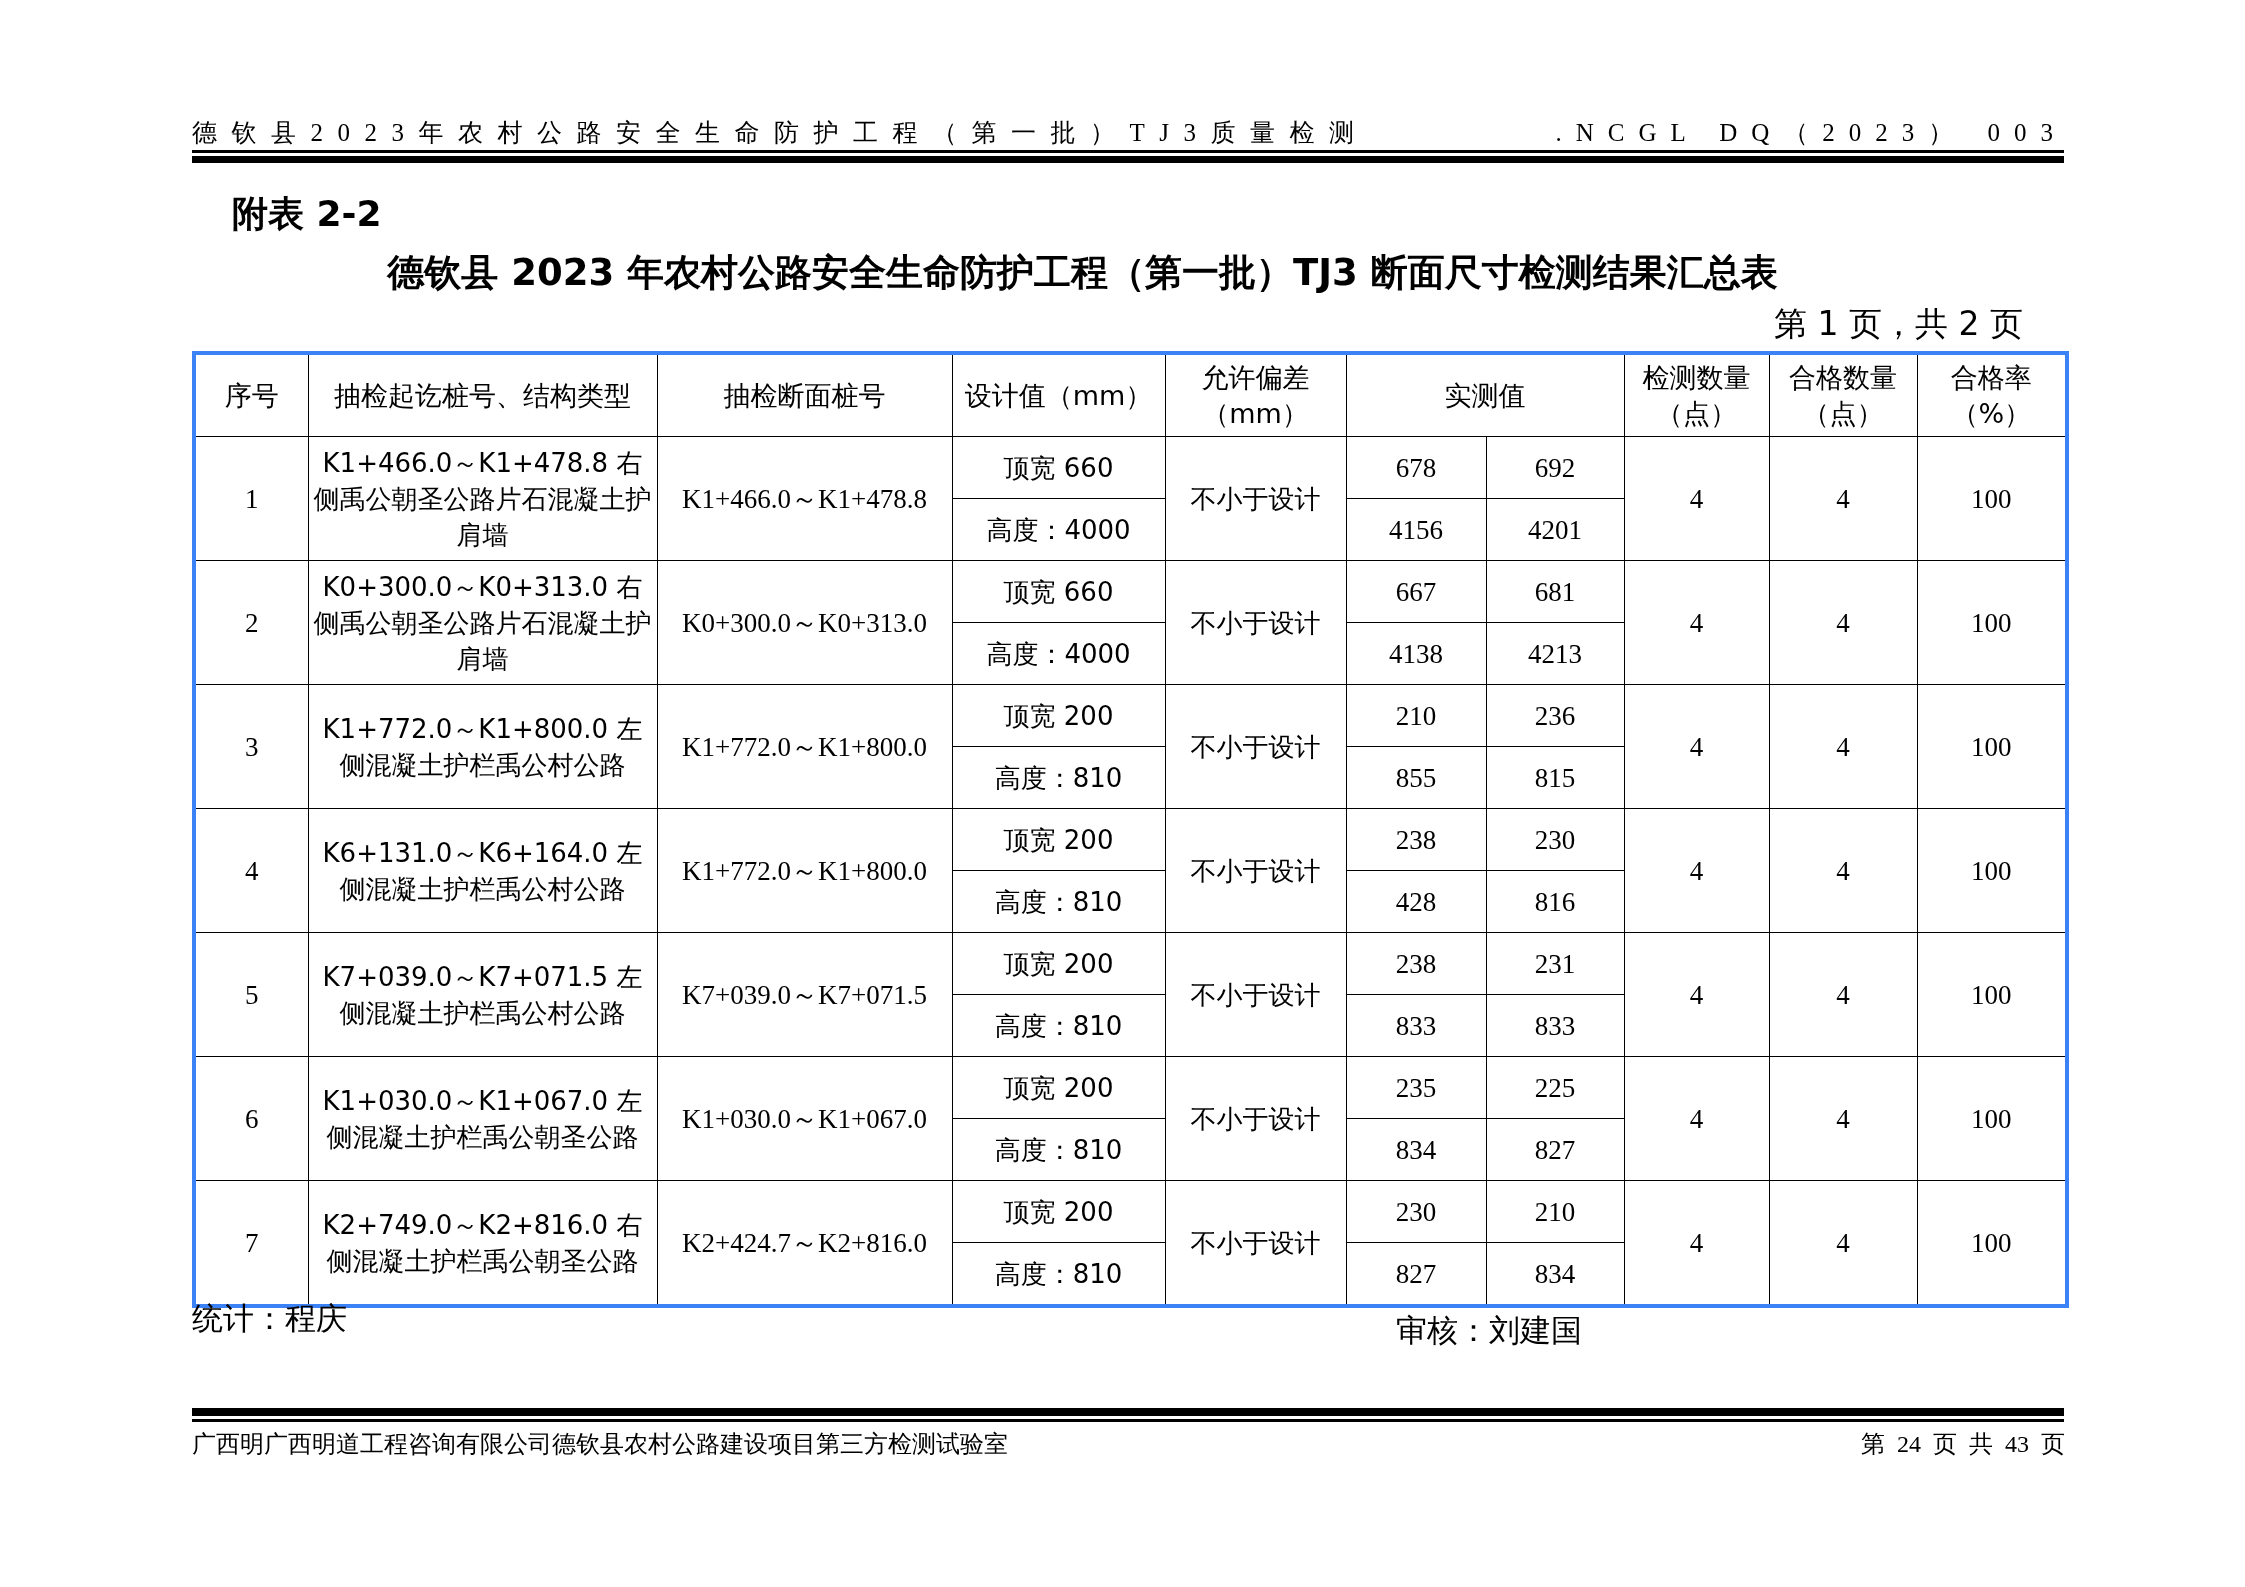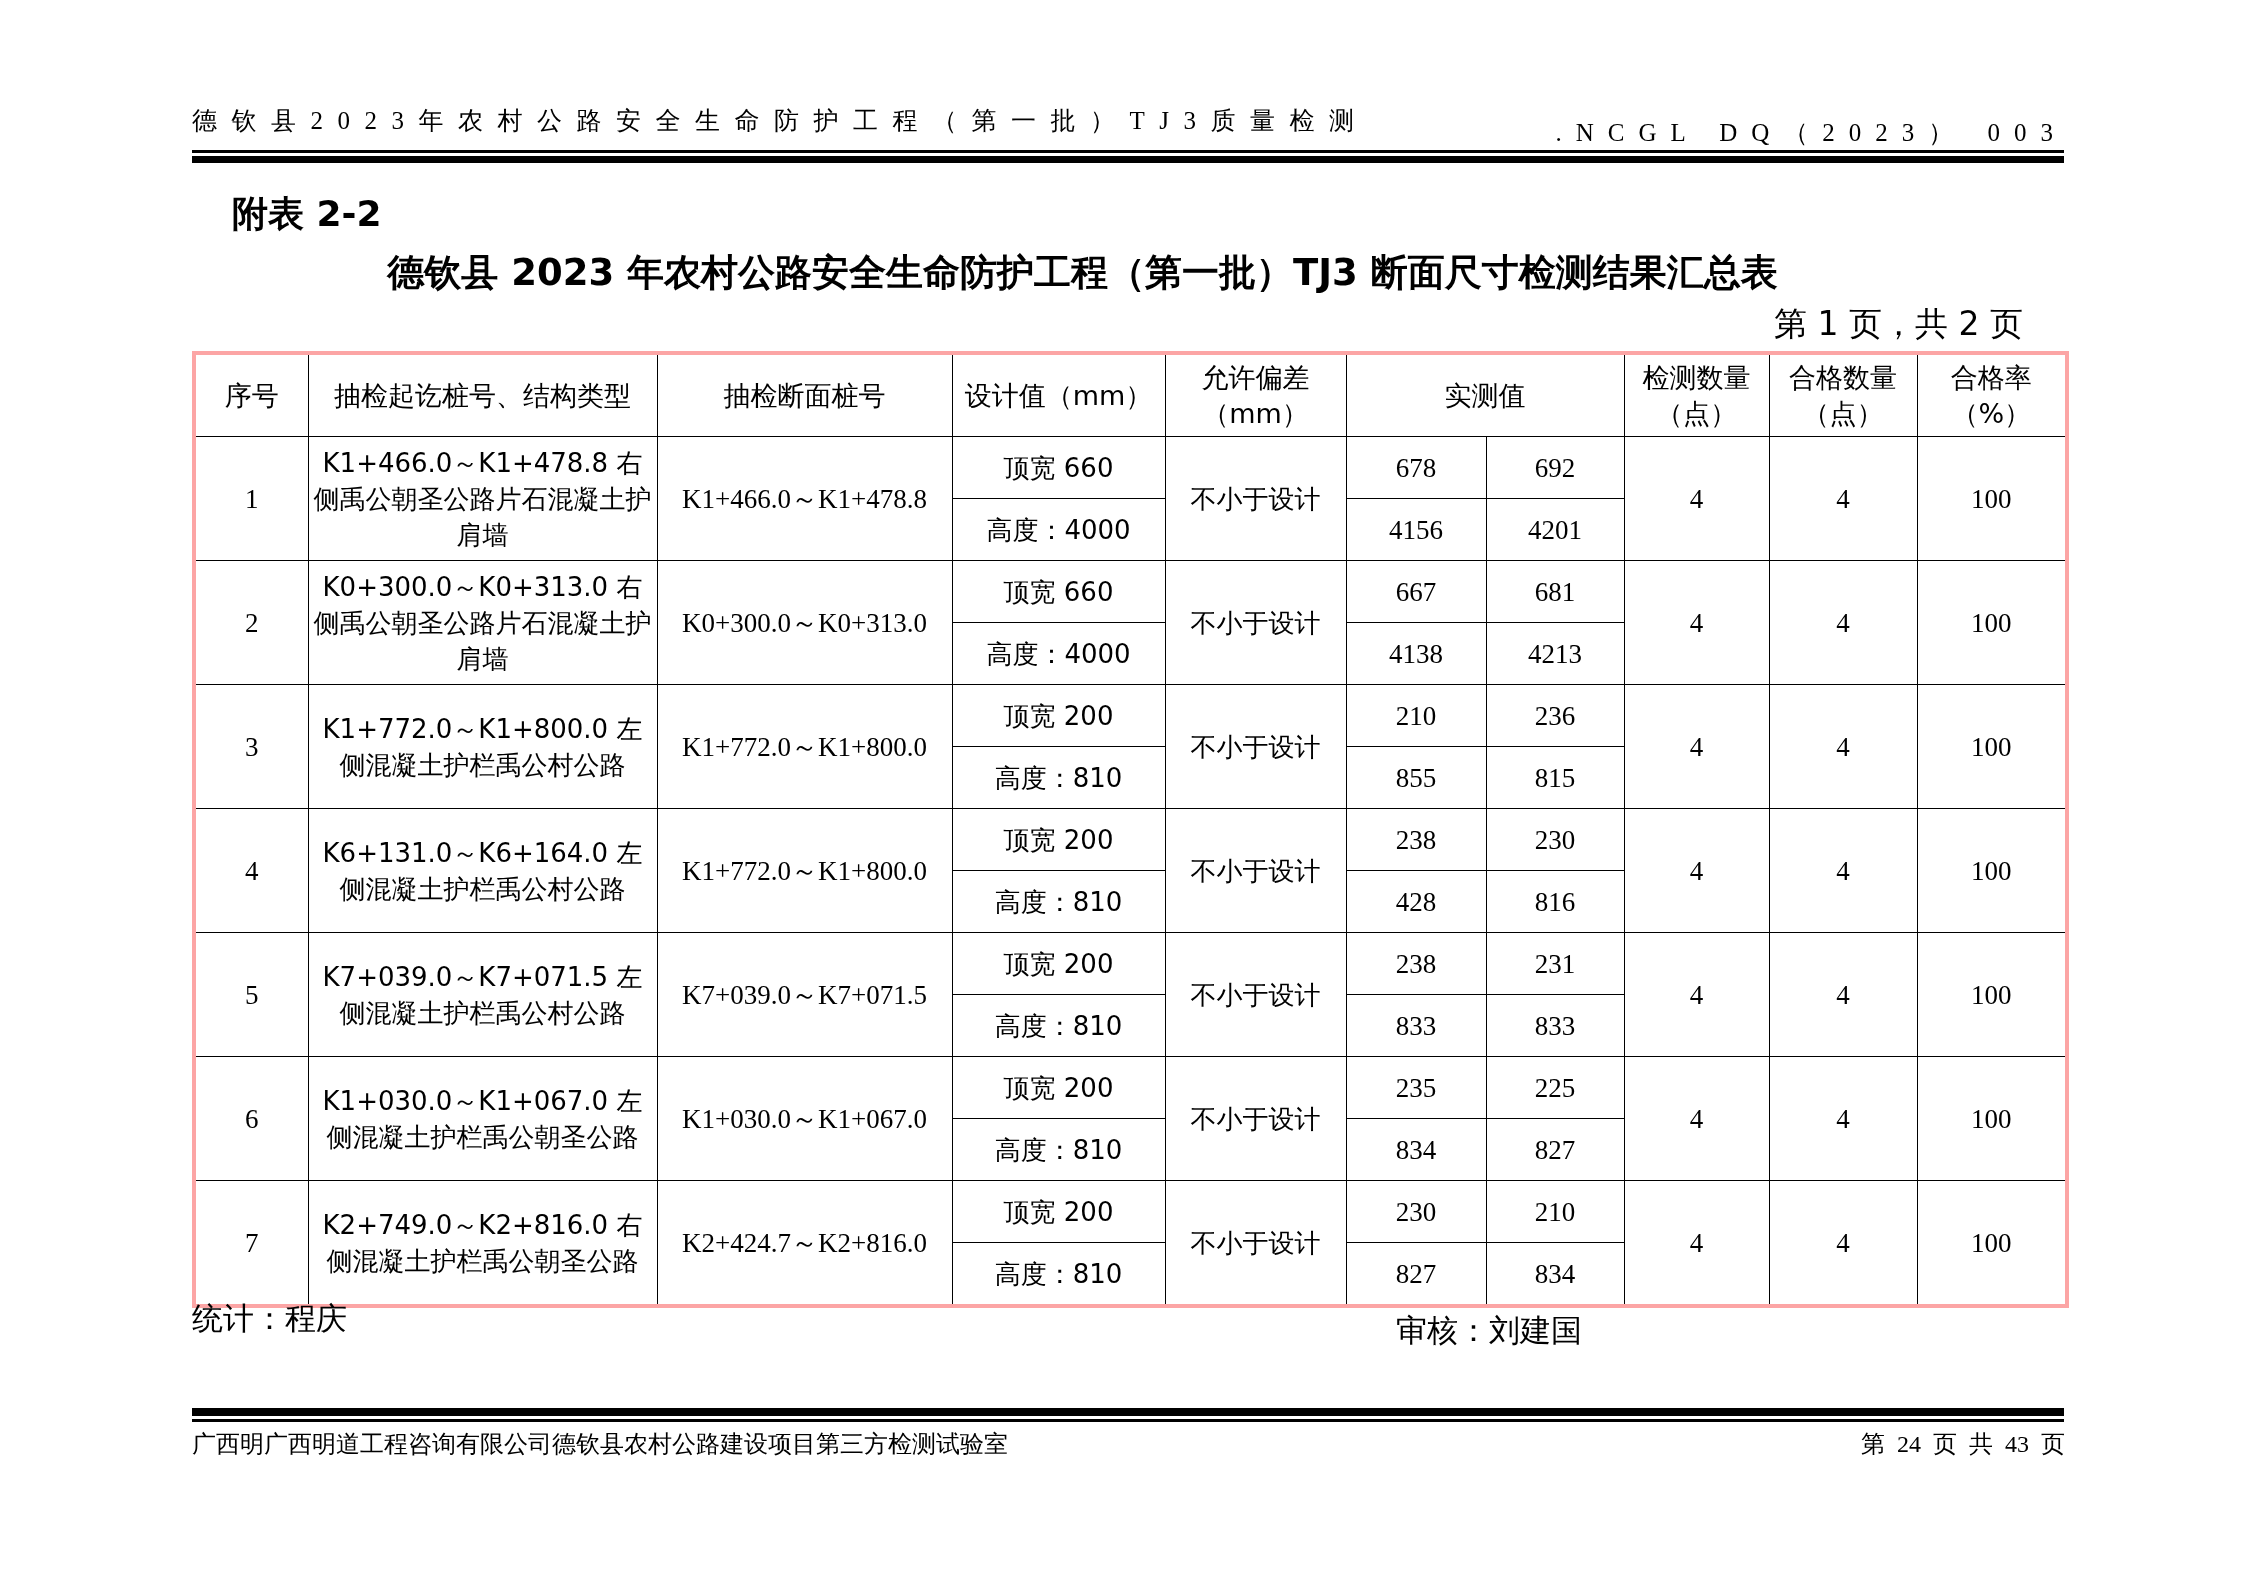--- a/index.html
+++ b/index.html
@@ -1,25 +1,25 @@
 <!DOCTYPE html>
 <html><head>
 <meta charset="utf-8">
 <style>
   html, body { margin: 0; padding: 0; background: #ffffff; }
   body { width: 2245px; height: 1587px; position: relative; overflow: hidden;
          font-family: "Liberation Serif", "DejaVu Serif", serif; color: #000; }
-  .hdr-left { position: absolute; left: 192px; top: 104px; font-size: 25px; letter-spacing: 14.5px; white-space: nowrap; }
+  .hdr-left { position: absolute; left: 192px; top: 116px; font-size: 25px; letter-spacing: 14.5px; white-space: nowrap; }
   .hdr-right { position: absolute; right: 178px; top: 116px; font-size: 25px; letter-spacing: 14px; white-space: nowrap; }
   .rule-thin { position: absolute; left: 192px; width: 1872px; height: 3px; background: #000; }
   .rule-thick { position: absolute; left: 192px; width: 1872px; height: 7px; background: #000; }
   .appendix { position: absolute; left: 192px; top: 190px; font-size: 36px; font-weight: bold; font-family: "DejaVu Sans", "Liberation Sans", sans-serif; margin-left: 40px; }
   .title { position: absolute; left: 0; width: 2165px; top: 248px; text-align: center; font-size: 37px; font-weight: bold; font-family: "DejaVu Sans", "Liberation Sans", sans-serif; letter-spacing: 0px; }
   .pageinfo { position: absolute; right: 222px; top: 302px; font-size: 33px; font-family: "DejaVu Sans", "Liberation Sans", sans-serif; white-space: nowrap; }
-  table.main { position: absolute; left: 192px; top: 351px; width: 1873px; border-collapse: collapse; border: 4px solid #fca5a5; table-layout: fixed; }
+  table.main { position: absolute; left: 192px; top: 351px; width: 1873px; border-collapse: collapse; border: 4px solid #3b82f6; table-layout: fixed; }
   table.main td, table.main th { border: 1.5px solid #000; text-align: center; vertical-align: middle; padding: 0; font-size: 27px; line-height: 36px; font-weight: normal; }
   table.main th { height: 81px; font-family: "DejaVu Sans", "Liberation Sans", sans-serif; font-size: 27px; }
   table.main th .sub { display: block; }
   table.main td.sm { height: 61px; text-align: center; }
   table.main td.desc { font-size: 27px; line-height: 36px; padding: 0 4px; }
   table.main td.cn { font-family: "DejaVu Sans", "Liberation Sans", sans-serif; font-size: 26px; }
   .sig-left { position: absolute; left: 192px; top: 1298px; font-size: 31px; font-family: "DejaVu Sans", "Liberation Sans", sans-serif; }
   .sig-right { position: absolute; left: 1396px; top: 1310px; font-size: 31px; font-family: "DejaVu Sans", "Liberation Sans", sans-serif; }
   .foot-left { position: absolute; left: 192px; top: 1428px; font-size: 24px; font-family: "DejaVu Sans", "Liberation Sans", sans-serif; white-space: nowrap; }
   .foot-right { position: absolute; right: 180px; top: 1428px; font-size: 24px; white-space: nowrap; word-spacing: 6px; }

